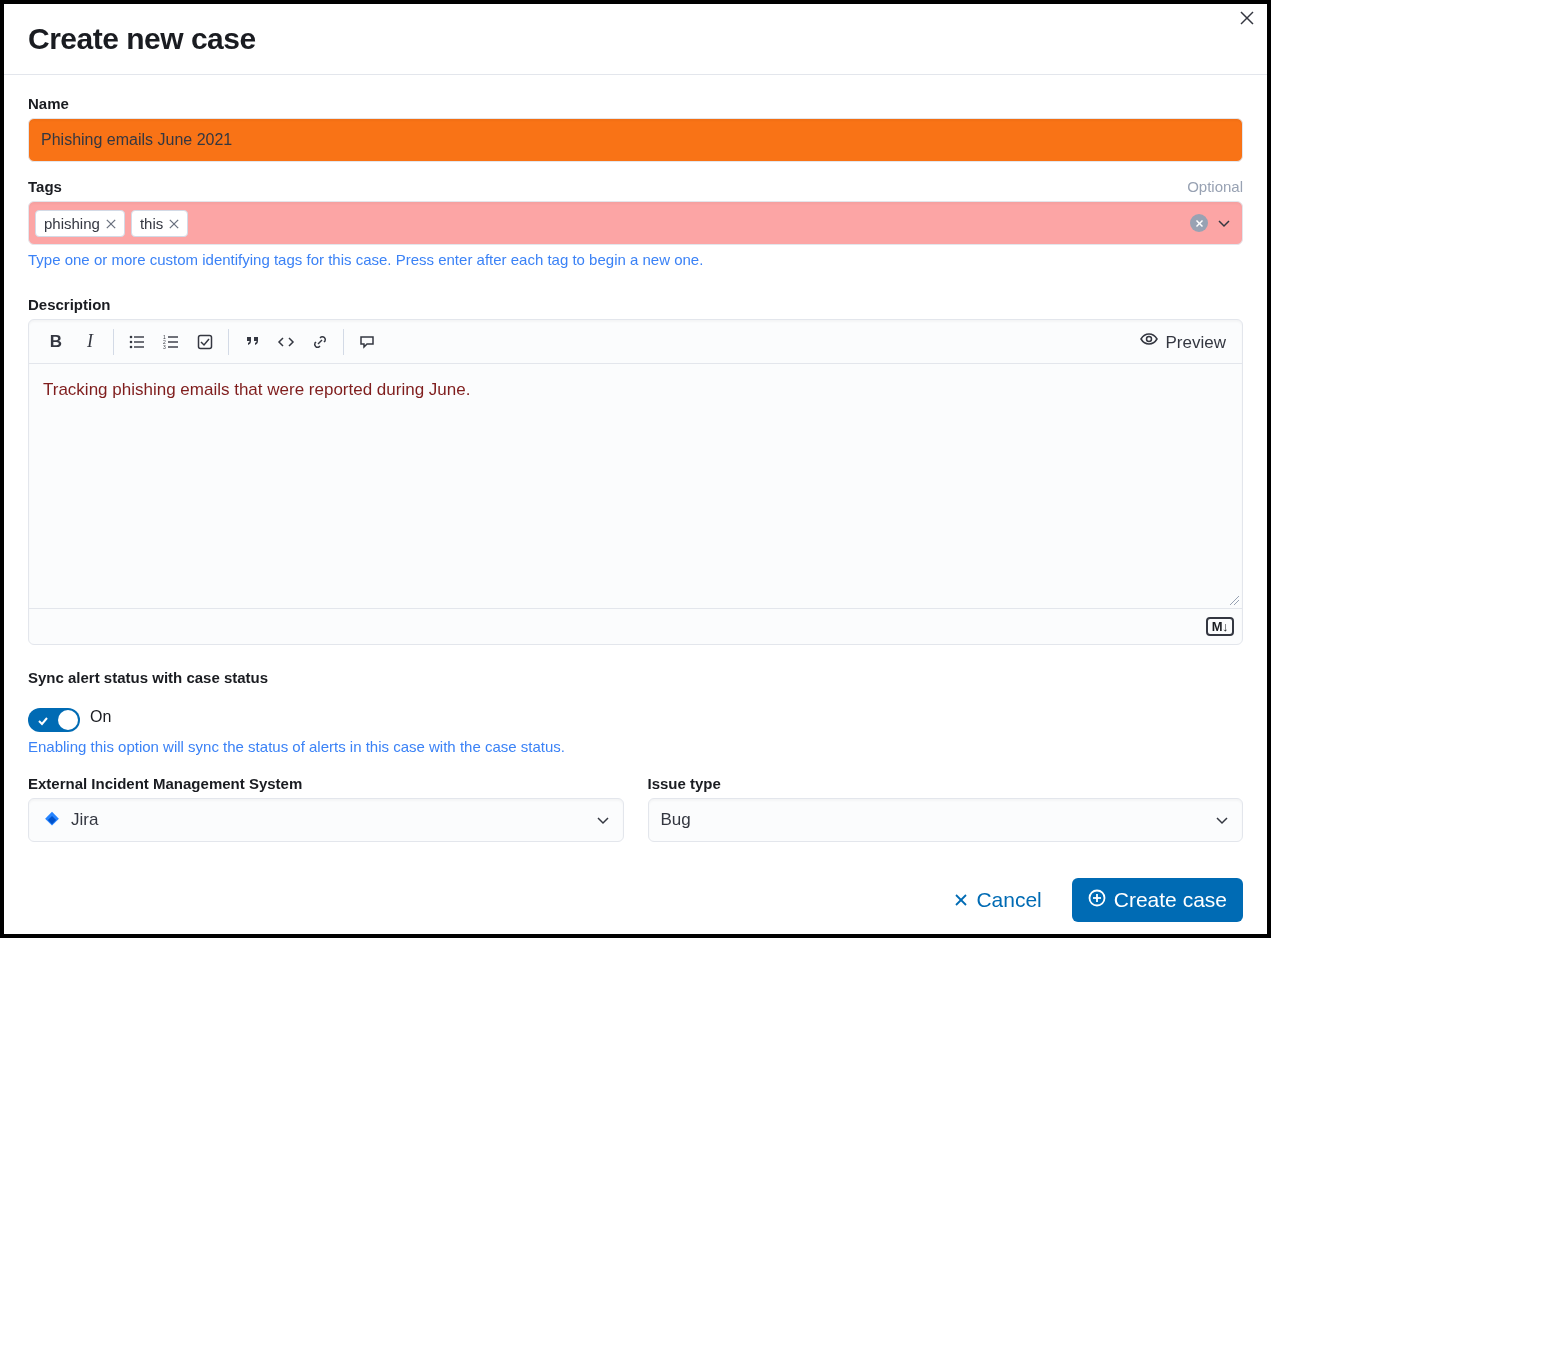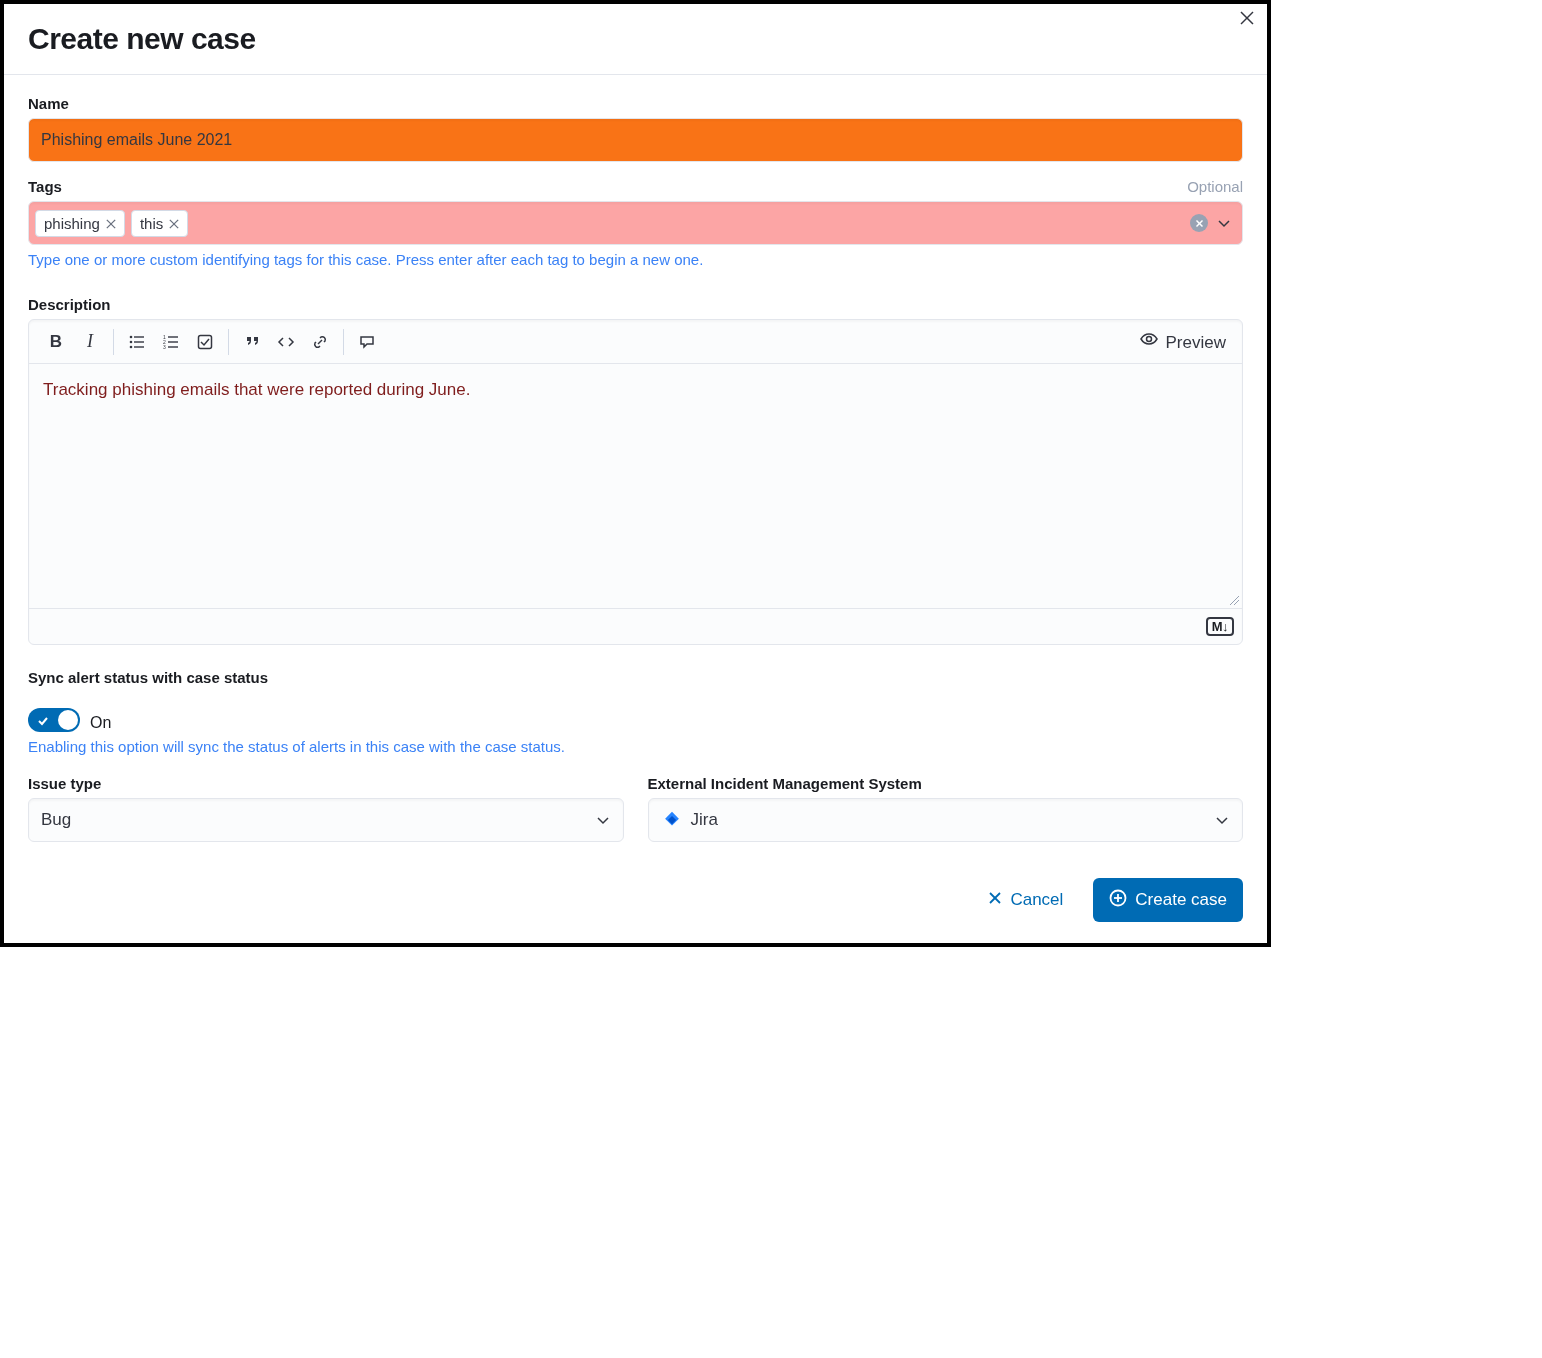--- a/index.html
+++ b/index.html
@@ -32,21 +32,21 @@
   .close-x {
     position: absolute;
     top: 6px;
     right: 8px;
     width: 20px;
     height: 20px;
     cursor: pointer;
     color: #343741;
   }
   .body {
-    padding: 20px 24px 21px 24px;
+    padding: 20px 24px 12px 24px;
   }
   .field { margin-bottom: 16px; }
   .field-label-row {
     display: flex;
     justify-content: space-between;
     align-items: baseline;
     margin-bottom: 6px;
   }
   .field-label {
     font-weight: 600;
@@ -181,21 +181,21 @@
     font-size: 13px;
     font-weight: 700;
     padding: 0 4px;
     letter-spacing: -0.5px;
     display: inline-flex;
     align-items: center;
     gap: 2px;
   }
   .toggle-row {
     display: flex;
-    align-items: flex-end;
+    align-items: flex-start;
     gap: 10px;
   }
   .toggle {
     width: 52px;
     height: 24px;
     border-radius: 14px;
     background: #006bb4;
     position: relative;
     cursor: pointer;
   }
@@ -241,21 +241,21 @@
     justify-content: flex-end;
     gap: 14px;
     padding-top: 36px;
   }
   .btn {
     height: 44px;
     display: inline-flex;
     align-items: center;
     justify-content: center;
     border-radius: 6px;
-    font-size: 17px;
+    font-size: 21px;
     font-weight: 500;
     cursor: pointer;
     padding: 0 16px;
     gap: 8px;
   }
   .btn-cancel {
     color: #006bb4;
     background: transparent;
   }
   .btn-primary {
@@ -437,54 +437,54 @@
           <span class="knob"></span>
         </div>
         <span style="font-size:16px;">On</span>
       </div>
       <div class="help-text">Enabling this option will sync the status of alerts in this case with the case status.</div>
     </div>
 
     <div class="two-col">
       <div class="col">
         <div class="field-label-row">
-          <span class="field-label">Issue type</span>
-        </div>
-        <div class="select-box">
-          <span class="left">
-            <span>Bug</span>
-          </span>
-          <span class="chev">
-            <svg viewBox="0 0 16 16" width="16" height="16" fill="none" stroke="currentColor" stroke-width="1.5">
-                <polyline points="3,6 8,11 13,6"></polyline>
-              </svg>
-          </span>
-        </div>
-      </div>
-      <div class="col">
-        <div class="field-label-row">
           <span class="field-label">External Incident Management System</span>
         </div>
         <div class="select-box">
           <span class="left">
             <span class="jira-icon">
               <svg width="22" height="22" viewBox="0 0 32 32">
                 <path d="M16 4 L26 14 L16 24 L6 14 Z" fill="#2684ff"></path>
                 <path d="M16 10 L22 16 L16 22 L10 16 Z" fill="#0052cc"></path>
               </svg>
             </span>
             <span>Jira</span>
           </span>
           <span class="chev">
             <svg viewBox="0 0 16 16" width="16" height="16" fill="none" stroke="currentColor" stroke-width="1.5">
                 <polyline points="3,6 8,11 13,6"></polyline>
               </svg>
           </span>
         </div>
       </div>
+      <div class="col">
+        <div class="field-label-row">
+          <span class="field-label">Issue type</span>
+        </div>
+        <div class="select-box">
+          <span class="left">
+            <span>Bug</span>
+          </span>
+          <span class="chev">
+            <svg viewBox="0 0 16 16" width="16" height="16" fill="none" stroke="currentColor" stroke-width="1.5">
+                <polyline points="3,6 8,11 13,6"></polyline>
+              </svg>
+          </span>
+        </div>
+      </div>
     </div>
 
     <div class="footer">
       <div class="btn btn-cancel">
         <span>
           <svg viewBox="0 0 14 14" width="14" height="14" fill="none" stroke="currentColor" stroke-width="1.8">
               <line x1="2" y1="2" x2="12" y2="12"></line>
               <line x1="12" y1="2" x2="2" y2="12"></line>
             </svg>
         </span>

